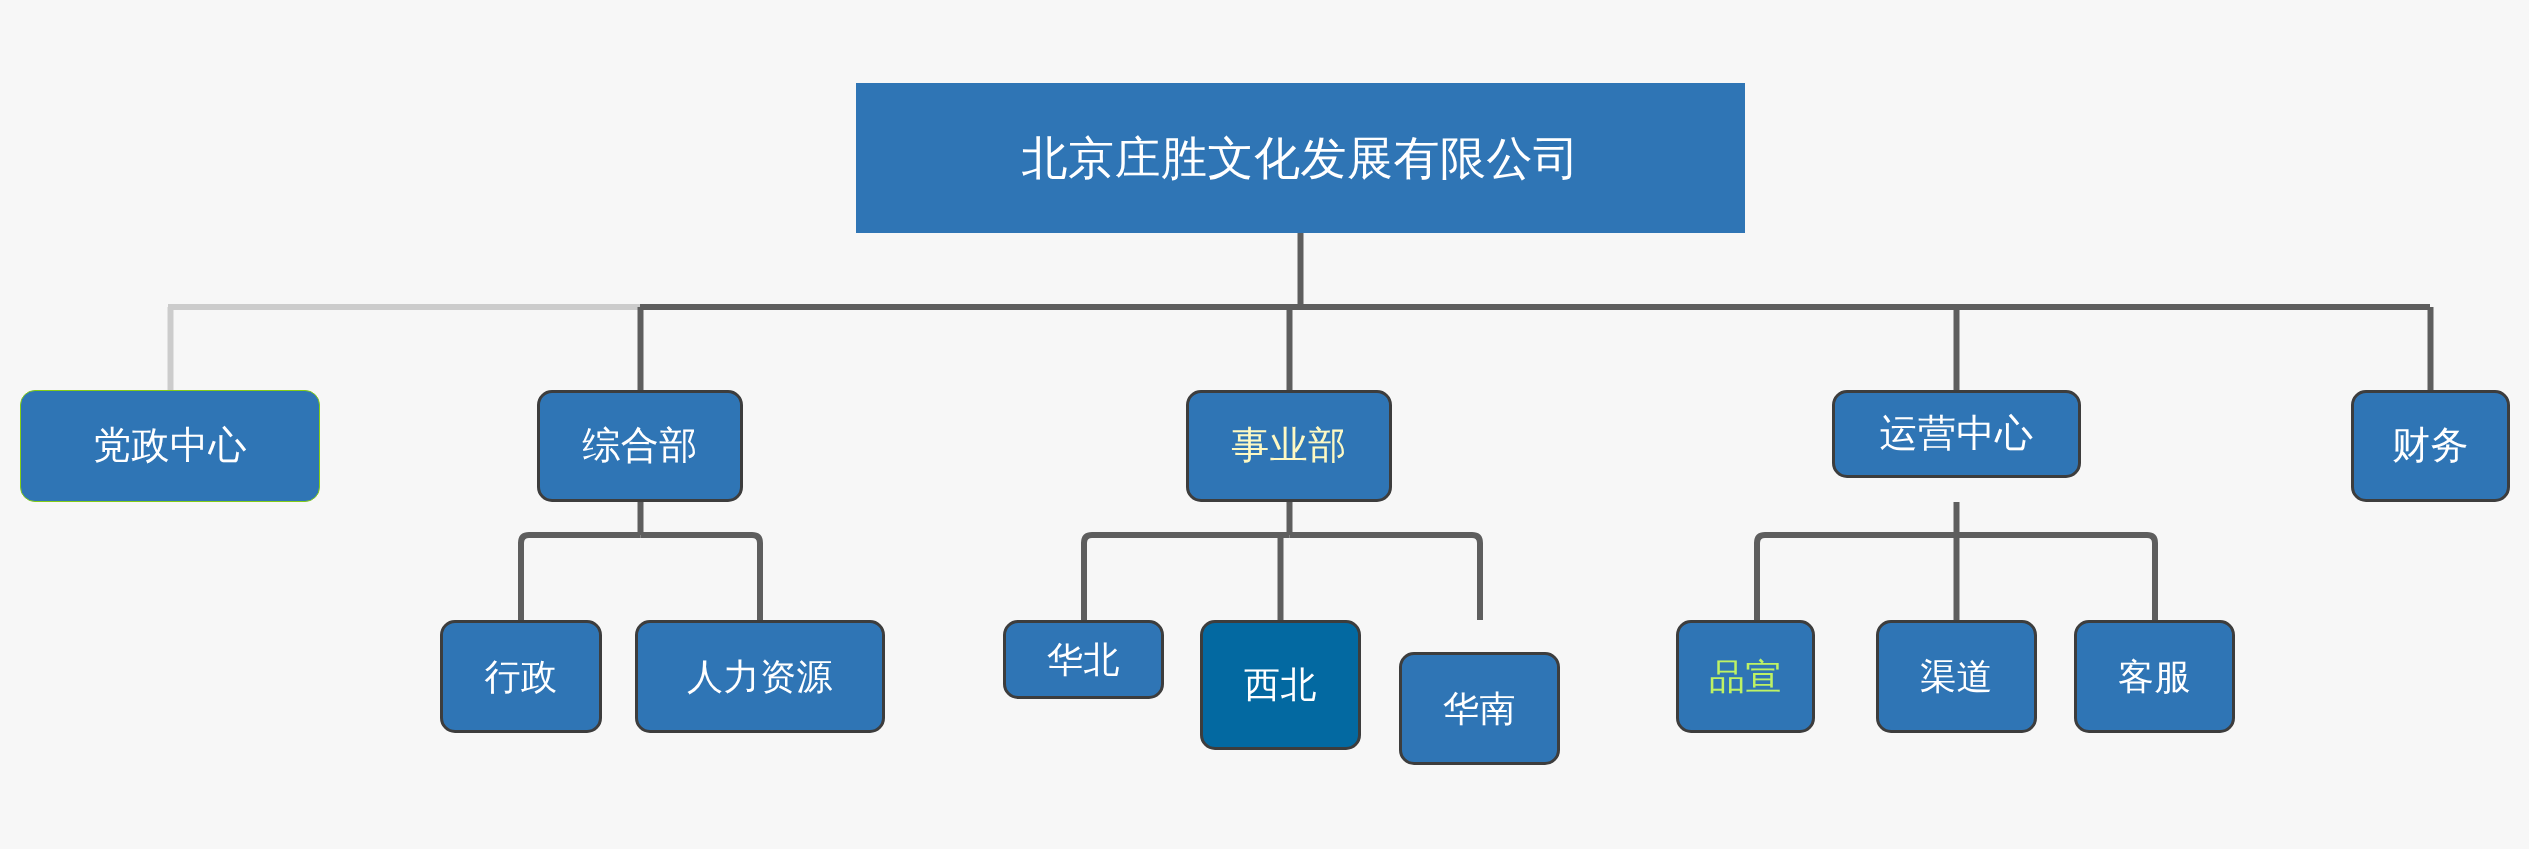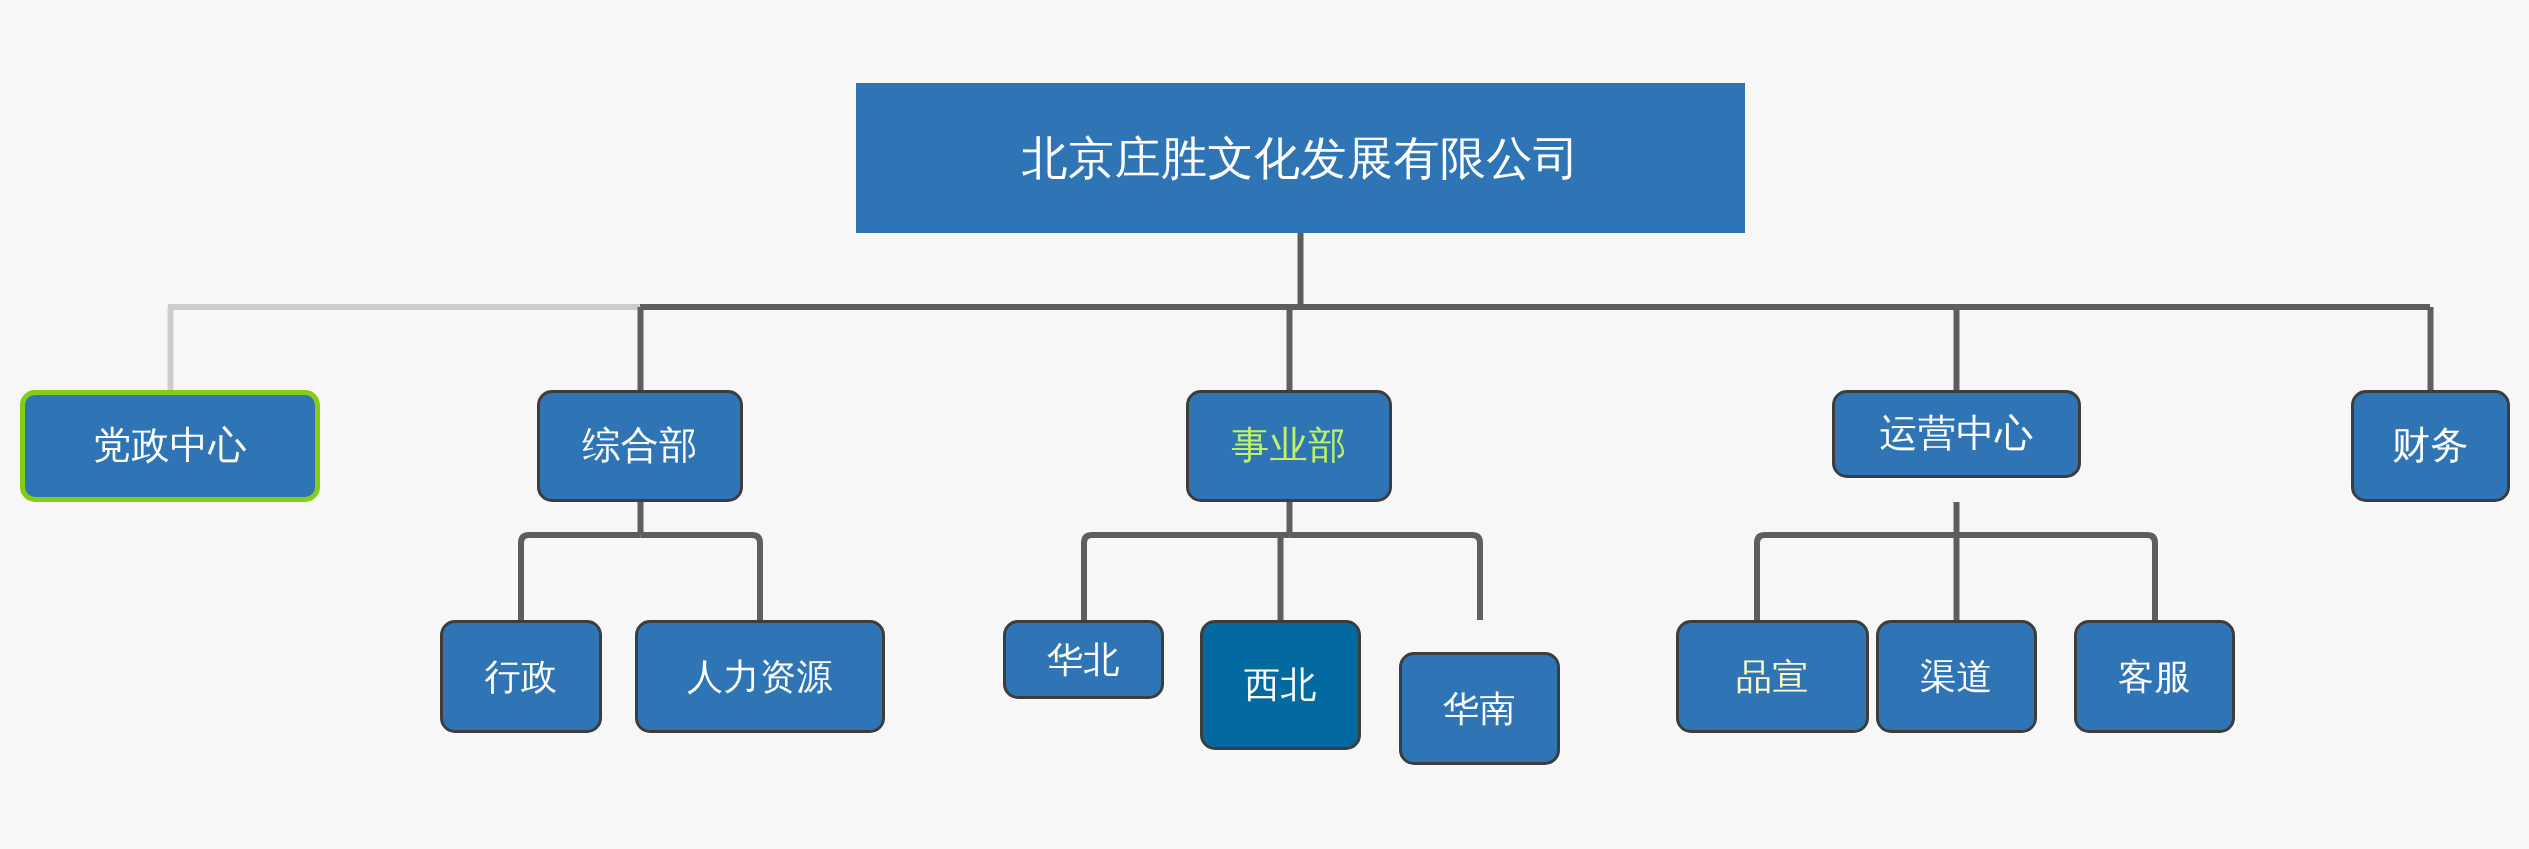--- a/index.html
+++ b/index.html
@@ -44,21 +44,21 @@
     border: none;
     font-size: 46px;
     box-shadow: none;
   }
   .node.boxed {
     border: 3px solid #3d3d3d;
     border-radius: 15px;
     font-size: 38px;
   }
   .node.plain {
-    border: 5px solid #84cc16;
+    border: 1px solid #84cc16;
     border-radius: 15px;
     font-size: 38px;
   }
   .node.leaf {
     border: 3px solid #3d3d3d;
     border-radius: 15px;
     font-size: 36px;
   }
   .node-label {
     display: block;
@@ -105,21 +105,21 @@
   </div>
 
   <div class="node plain" id="n-l2-0" style="left: 20px; top: 390px; width: 300px; height: 112px; background: rgb(47, 117, 181); color: rgb(255, 255, 255);">
     <span class="node-label">党政中心</span>
   </div>
 
   <div class="node boxed" id="n-l2-1" style="left: 537px; top: 390px; width: 206px; height: 112px; background: rgb(47, 117, 181); color: rgb(255, 255, 255); border-color: rgb(61, 61, 61);">
     <span class="node-label">综合部</span>
   </div>
 
-  <div class="node boxed" id="n-l2-2" style="left: 1186px; top: 390px; width: 206px; height: 112px; background: rgb(47, 117, 181); color: #bef264; border-color: rgb(61, 61, 61);">
+  <div class="node boxed" id="n-l2-2" style="left: 1186px; top: 390px; width: 206px; height: 112px; background: rgb(47, 117, 181); color: #fef9c3; border-color: rgb(61, 61, 61);">
     <span class="node-label">事业部</span>
   </div>
 
   <div class="node boxed" id="n-l2-3" style="left: 1832px; top: 390px; width: 249px; height: 88px; background: rgb(47, 117, 181); color: rgb(255, 255, 255); border-color: rgb(61, 61, 61);">
     <span class="node-label">运营中心</span>
   </div>
 
   <div class="node boxed" id="n-l2-4" style="left: 2351px; top: 390px; width: 159px; height: 112px; background: rgb(47, 117, 181); color: rgb(255, 255, 255); border-color: rgb(61, 61, 61);">
     <span class="node-label">财务</span>
   </div>
@@ -134,21 +134,21 @@
   <div class="node leaf" id="n-l3-2-0" style="left: 1003px; top: 620px; width: 161px; height: 79px; background: rgb(47, 117, 181); color: rgb(255, 255, 255); border-color: rgb(61, 61, 61);">
     <span class="node-label">华北</span>
   </div>
   <div class="node leaf" id="n-l3-2-1" style="left: 1200px; top: 620px; width: 161px; height: 130px; background: #0369a1; color: rgb(255, 255, 255); border-color: rgb(61, 61, 61);">
     <span class="node-label">西北</span>
   </div>
   <div class="node leaf" id="n-l3-2-2" style="left: 1399px; top: 620px; width: 161px; height: 113px; background: rgb(47, 117, 181); color: rgb(255, 255, 255); border-color: rgb(61, 61, 61); margin-top: 32px;">
     <span class="node-label">华南</span>
   </div>
 
-  <div class="node leaf" id="n-l3-3-0" style="left: 1676px; top: 620px; width: 193px; height: 113px; background: rgb(47, 117, 181); color: #fef9c3; border-color: rgb(61, 61, 61);">
+  <div class="node leaf" id="n-l3-3-0" style="left: 1676px; top: 620px; width: 139px; height: 113px; background: rgb(47, 117, 181); color: #bef264; border-color: rgb(61, 61, 61);">
     <span class="node-label">品宣</span>
   </div>
   <div class="node leaf" id="n-l3-3-1" style="left: 1876px; top: 620px; width: 161px; height: 113px; background: rgb(47, 117, 181); color: rgb(255, 255, 255); border-color: rgb(61, 61, 61);">
     <span class="node-label">渠道</span>
   </div>
   <div class="node leaf" id="n-l3-3-2" style="left: 2074px; top: 620px; width: 161px; height: 113px; background: rgb(47, 117, 181); color: rgb(255, 255, 255); border-color: rgb(61, 61, 61);">
     <span class="node-label">客服</span>
   </div>
 
 </div>

